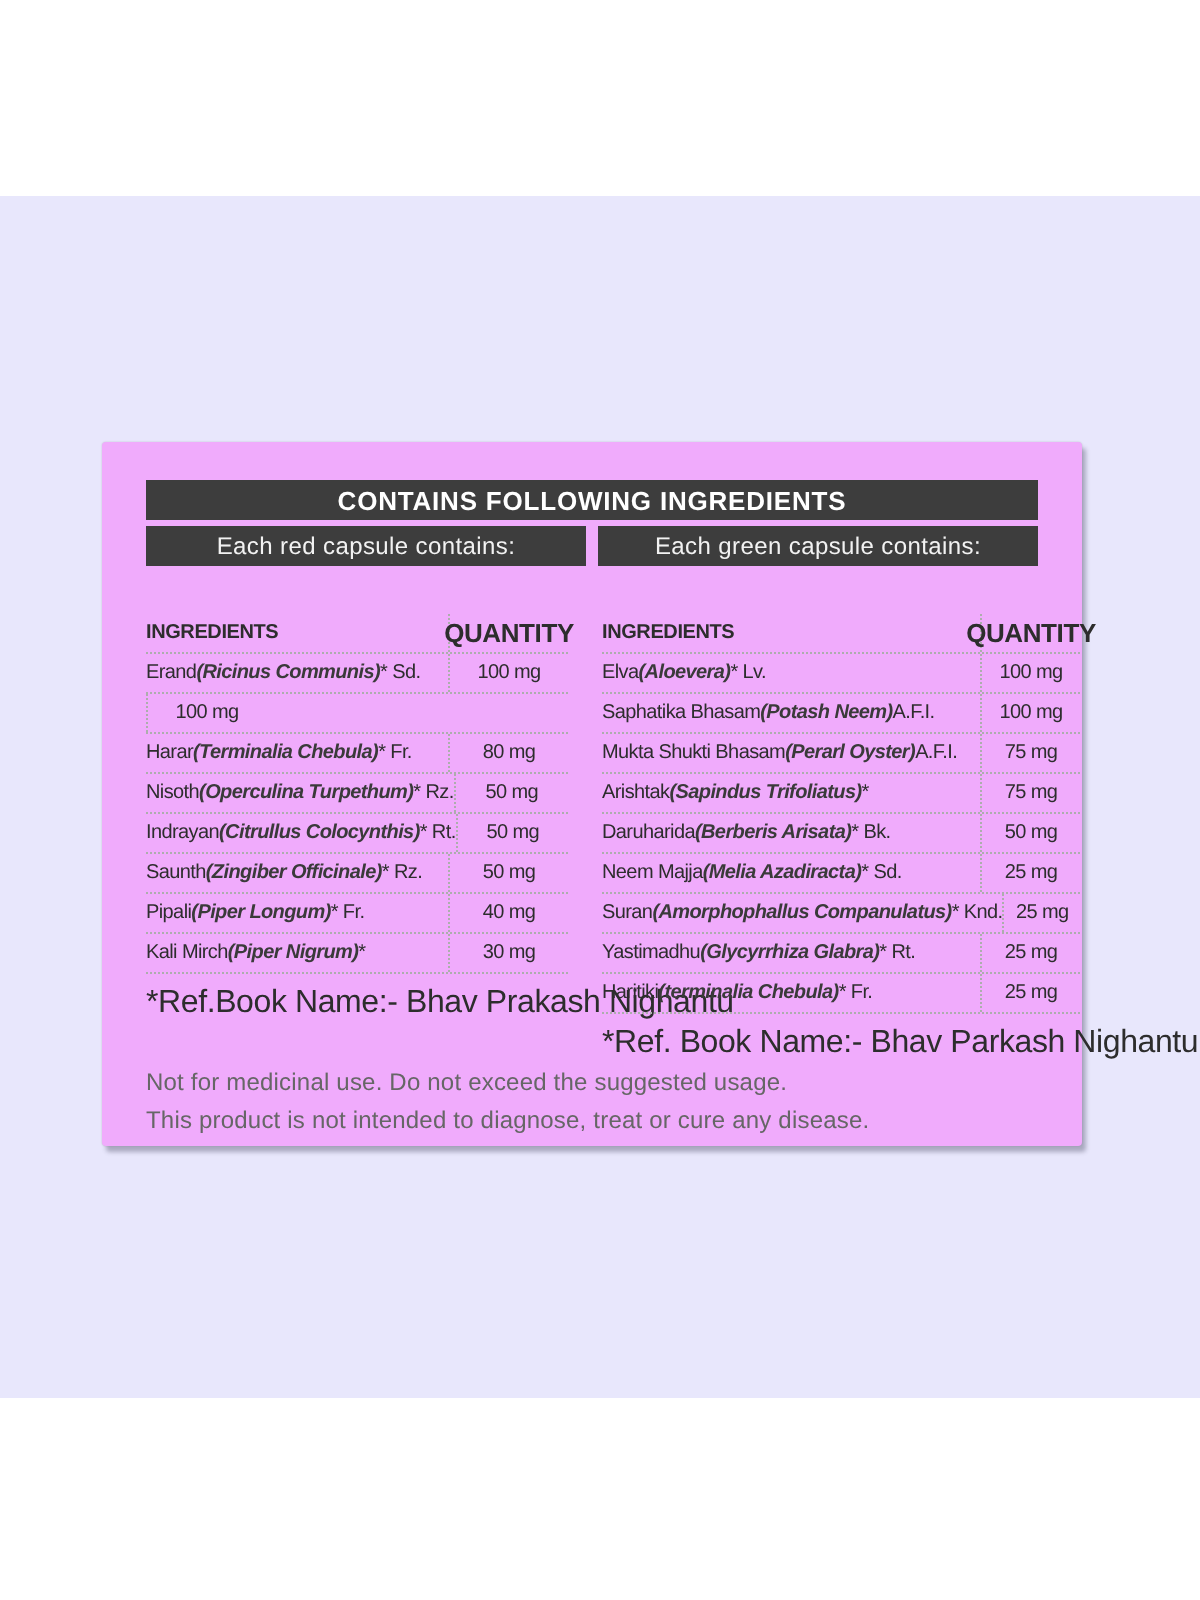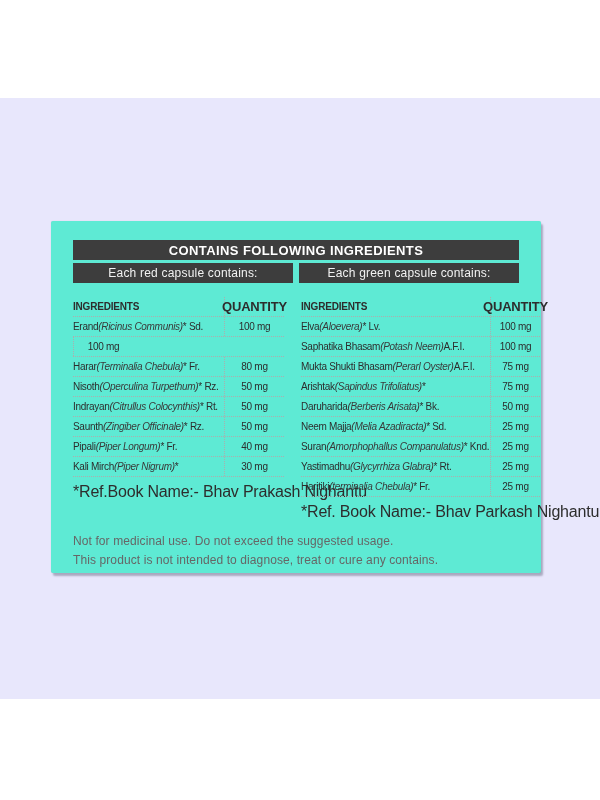--- a/index.html
+++ b/index.html
@@ -8,56 +8,56 @@
     background:#ffffff;
     font-family:"Liberation Sans",sans-serif;
     color:#2d2d2d;
   }
   .lavender-band{
     position:absolute;left:0;top:98px;width:600px;height:601px;
     background:#e8e7fc;
   }
   .card{
     position:absolute;left:51px;top:221px;width:490px;height:352px;
-    background:#5eead4;border-radius:2px;
+    background:#f0abfc;border-radius:2px;
     box-shadow:2px 3px 2px rgba(95,95,120,0.45), 0 0 1px rgba(0,0,0,0.18);
   }
   .card-inner{padding:19px 22px 0 22px;}
   .title-bar{
     height:20px;background:#3d3d3d;color:#ffffff;
     display:flex;align-items:center;justify-content:center;
     font-size:13px;font-weight:bold;letter-spacing:0.4px;
   }
   .sub-bars{display:flex;gap:6px;margin-top:3px;}
   .sub-bar{
     flex:1;height:20px;background:#3d3d3d;color:#f2f2f2;
     display:flex;align-items:center;justify-content:center;
     font-size:12px;letter-spacing:0.2px;
   }
-  .tables{display:flex;margin-top:14px;align-items:flex-start;}
+  .tables{display:flex;margin-top:24px;align-items:flex-start;}
   .tbl{font-size:10px;letter-spacing:-0.3px;}
   .tbl-left{width:211px;}
   .tbl-right{width:239px;margin-left:17px;}
   .row{
     display:flex;align-items:stretch;height:19px;
     border-bottom:1px dotted #adadad;
   }
   .ing{
     flex:1;display:flex;align-items:center;white-space:nowrap;overflow:visible;
   }
   .qty{
     display:flex;align-items:center;justify-content:center;
     border-left:1px dotted #adadad;text-align:center;
   }
   .tbl-left .qty{width:59px;}
   .tbl-right .qty{width:49px;}
   .hdr .ing,.hdr .qty{font-weight:bold;letter-spacing:-0.2px;}
   .hdr .qty{font-size:13px;}
   .nm,.sx{font-weight:normal;}
-  .lt{font-style:italic;font-weight:normal;color:#3a3a3a;text-align:center;}
+  .lt{font-style:italic;font-weight:bold;color:#3a3a3a;text-align:center;}
   .footnote{
     margin-top:6px;font-size:16px;font-weight:normal;letter-spacing:-0.2px;
     white-space:nowrap;
   }
   .disclaimers{
     position:absolute;left:22px;top:311px;
     font-size:12px;color:#666666;letter-spacing:0.1px;line-height:18.5px;
   }
 </style>
 </head>
@@ -228,15 +228,15 @@
           <div class="qty">25 mg</div>
         </div>
         <div class="footnote">*Ref. Book Name:- Bhav Parkash Nighantu</div>
       </div>
 
     </div>
   </div>
 
   <div class="disclaimers">
     <div>Not for medicinal use. Do not exceed the suggested usage.</div>
-    <div>This product is not intended to diagnose, treat or cure any contains.</div>
+    <div>This product is not intended to diagnose, treat or cure any disease.</div>
   </div>
 </div>
 
 </body></html>

